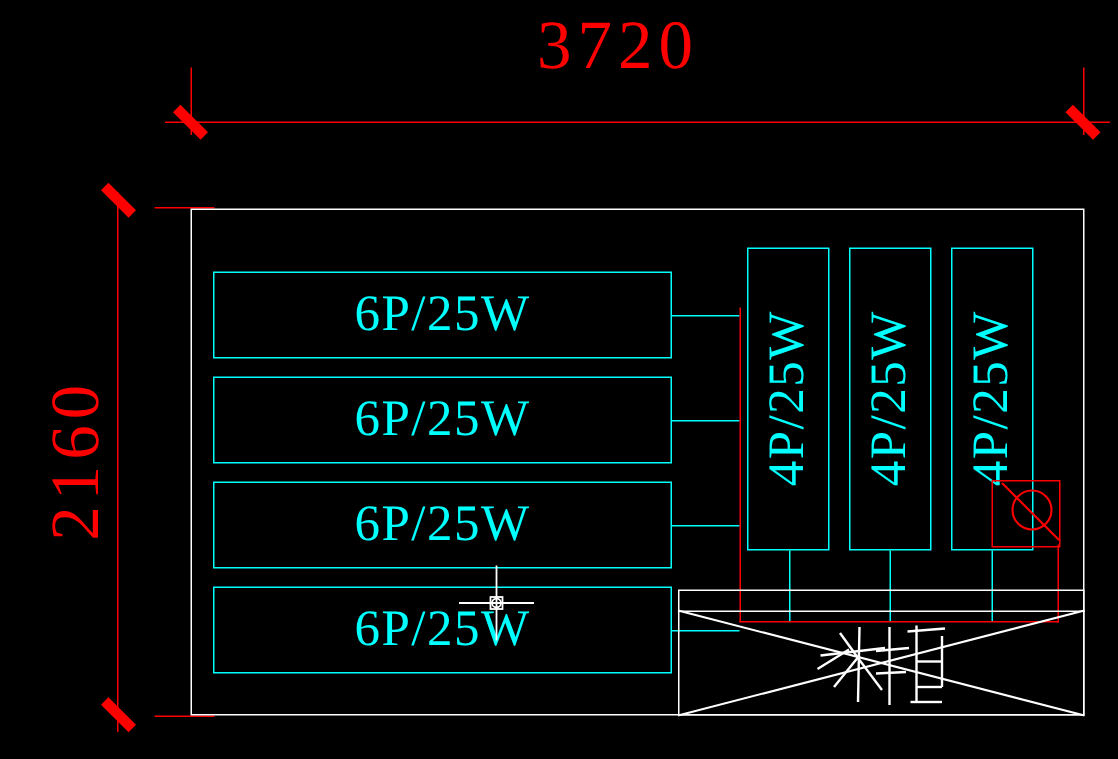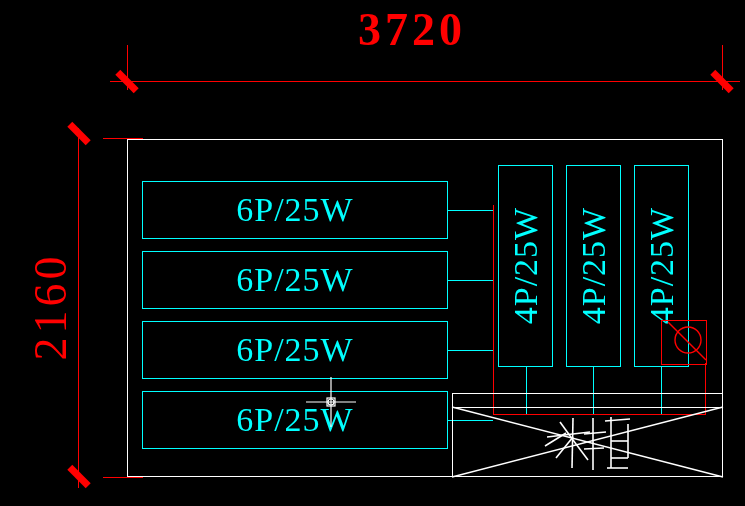--- a/index.html
+++ b/index.html
@@ -93,21 +93,21 @@
   <div>
 
     <div class="vline red" style="left:127px; top:45px; height:45px;"></div>
     <div class="vline red" style="left:722px; top:45px; height:45px;"></div>
 
     <div class="hline red" style="left:110px; top:81px; width:630px;"></div>
 
     <div class="dimtick" style="left:114px; top:78px;"></div>
     <div class="dimtick" style="left:709px; top:78px;"></div>
 
-    <div class="dimtext" style="left:358px; top:3px;font-weight:bold;">3720</div>
+    <div class="dimtext" style="left:358px; top:3px;">3720</div>
   </div>
 
   <div>
 
     <div class="hline red" style="left:103px; top:138px; width:40px;"></div>
     <div class="hline red" style="left:103px; top:477px; width:40px;"></div>
 
     <div class="vline red" style="left:78px; top:128px; height:360px;"></div>
 
     <div class="dimtick" style="left:66px; top:130px;"></div>

